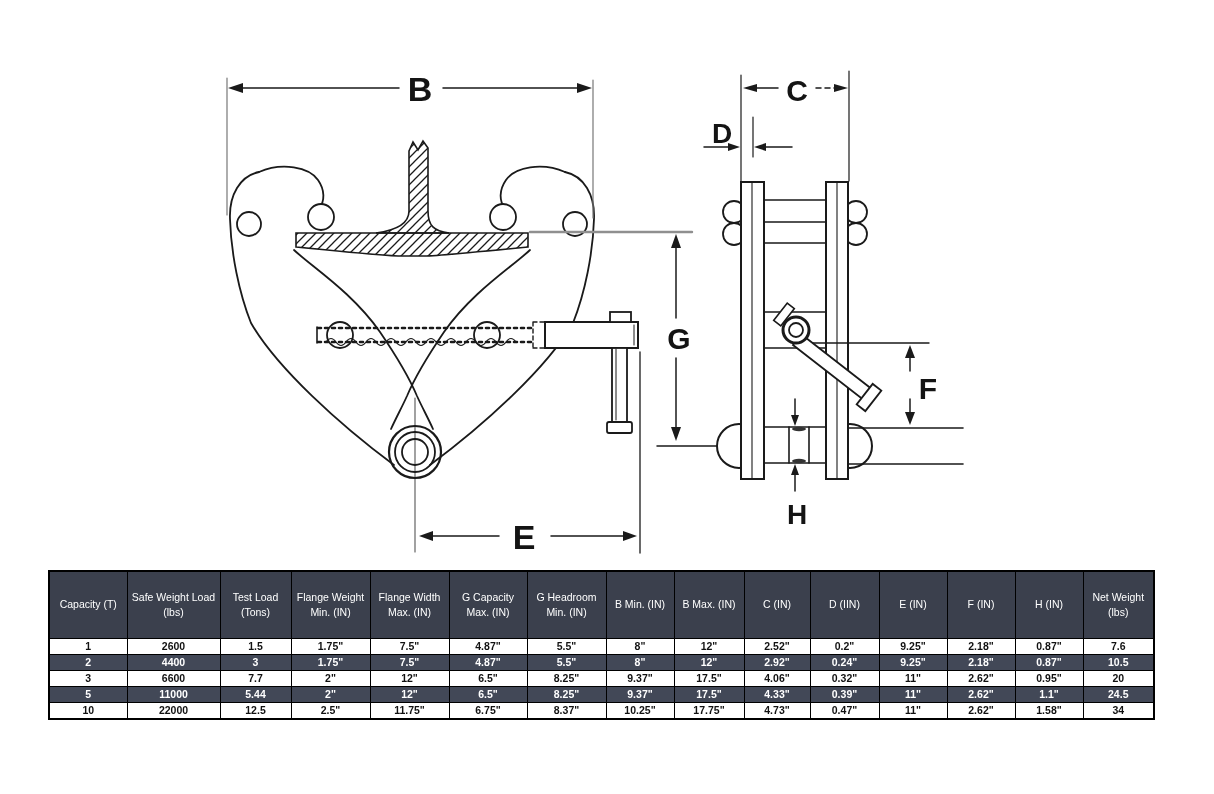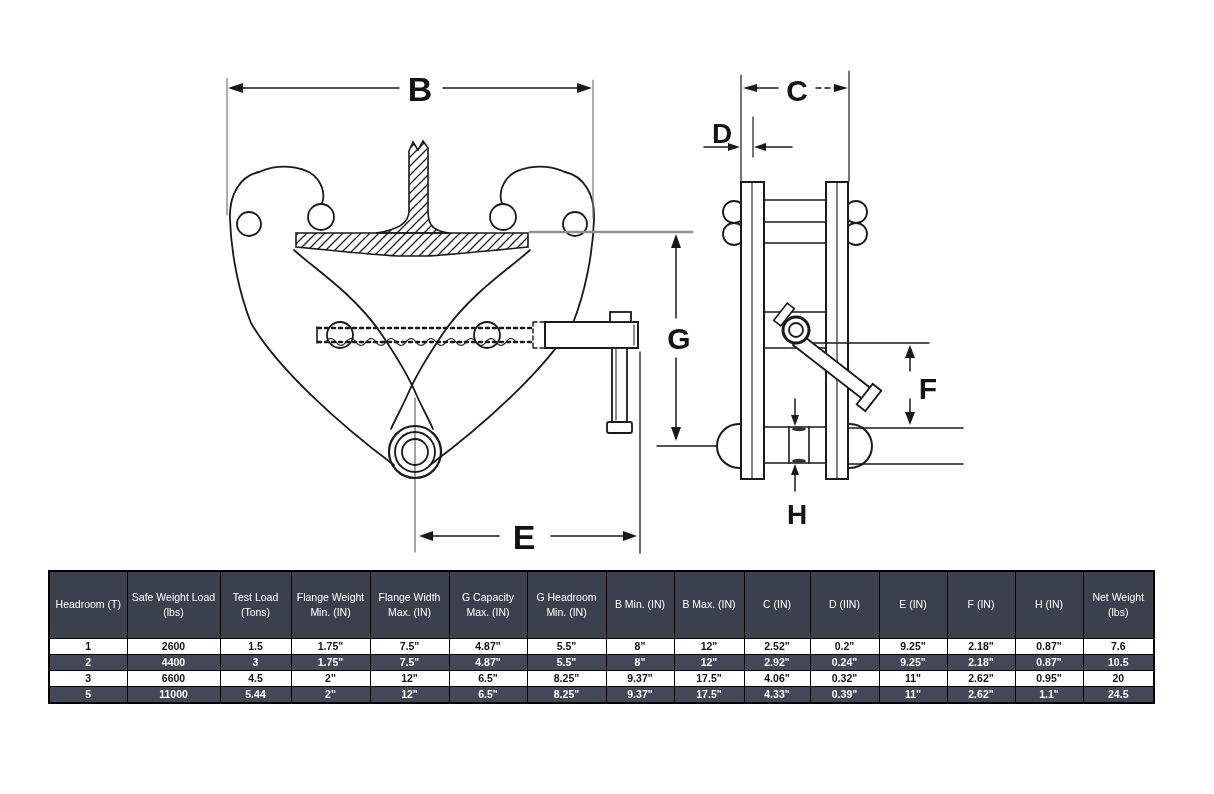--- a/index.html
+++ b/index.html
@@ -209,21 +209,21 @@
         <col style="width:70px">
       <col style="width:66px">
         <col style="width:69px">
         <col style="width:68px">
       <col style="width:68px">
         <col style="width:68px">
         <col style="width:71px">
     </colgroup>
     <thead>
       <tr>
-        <th>Headroom (T)</th>
+        <th>Capacity (T)</th>
         <th>Safe Weight Load (lbs)</th>
         <th>Test Load (Tons)</th>
         <th>Flange Weight Min. (IN)</th>
         <th>Flange Width Max. (IN)</th>
         <th>G Capacity Max. (IN)</th>
         <th>G Headroom Min. (IN)</th>
         <th>B Min. (IN)</th>
         <th>B Max. (IN)</th>
         <th>C (IN)</th>
         <th>D (IIN)</th>
@@ -264,21 +264,21 @@
           <td>2.92"</td>
           <td>0.24"</td>
           <td>9.25"</td>
           <td>2.18"</td>
           <td>0.87"</td>
           <td>10.5</td>
         </tr>
         <tr>
           <td>3</td>
           <td>6600</td>
-          <td>4.5</td>
+          <td>7.7</td>
           <td>2"</td>
           <td>12"</td>
           <td>6.5"</td>
           <td>8.25"</td>
           <td>9.37"</td>
           <td>17.5"</td>
           <td>4.06"</td>
           <td>0.32"</td>
           <td>11"</td>
           <td>2.62"</td>
@@ -295,16 +295,33 @@
           <td>8.25"</td>
           <td>9.37"</td>
           <td>17.5"</td>
           <td>4.33"</td>
           <td>0.39"</td>
           <td>11"</td>
           <td>2.62"</td>
           <td>1.1"</td>
           <td>24.5</td>
         </tr>
+        <tr>
+          <td>10</td>
+          <td>22000</td>
+          <td>12.5</td>
+          <td>2.5"</td>
+          <td>11.75"</td>
+          <td>6.75"</td>
+          <td>8.37"</td>
+          <td>10.25"</td>
+          <td>17.75"</td>
+          <td>4.73"</td>
+          <td>0.47"</td>
+          <td>11"</td>
+          <td>2.62"</td>
+          <td>1.58"</td>
+          <td>34</td>
+        </tr>
       </tbody>
   </table>
 
 </div>
 
 </body></html>

